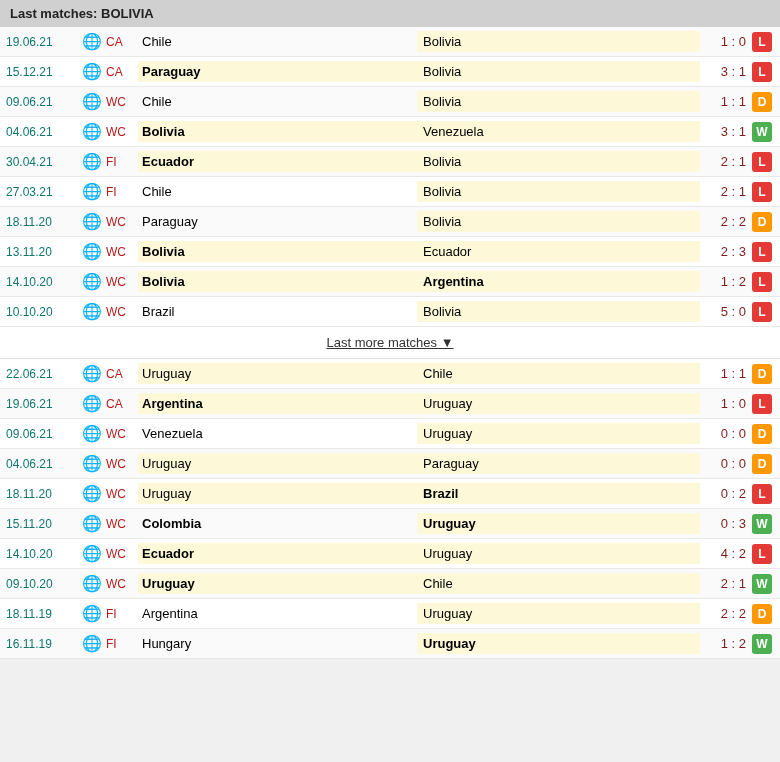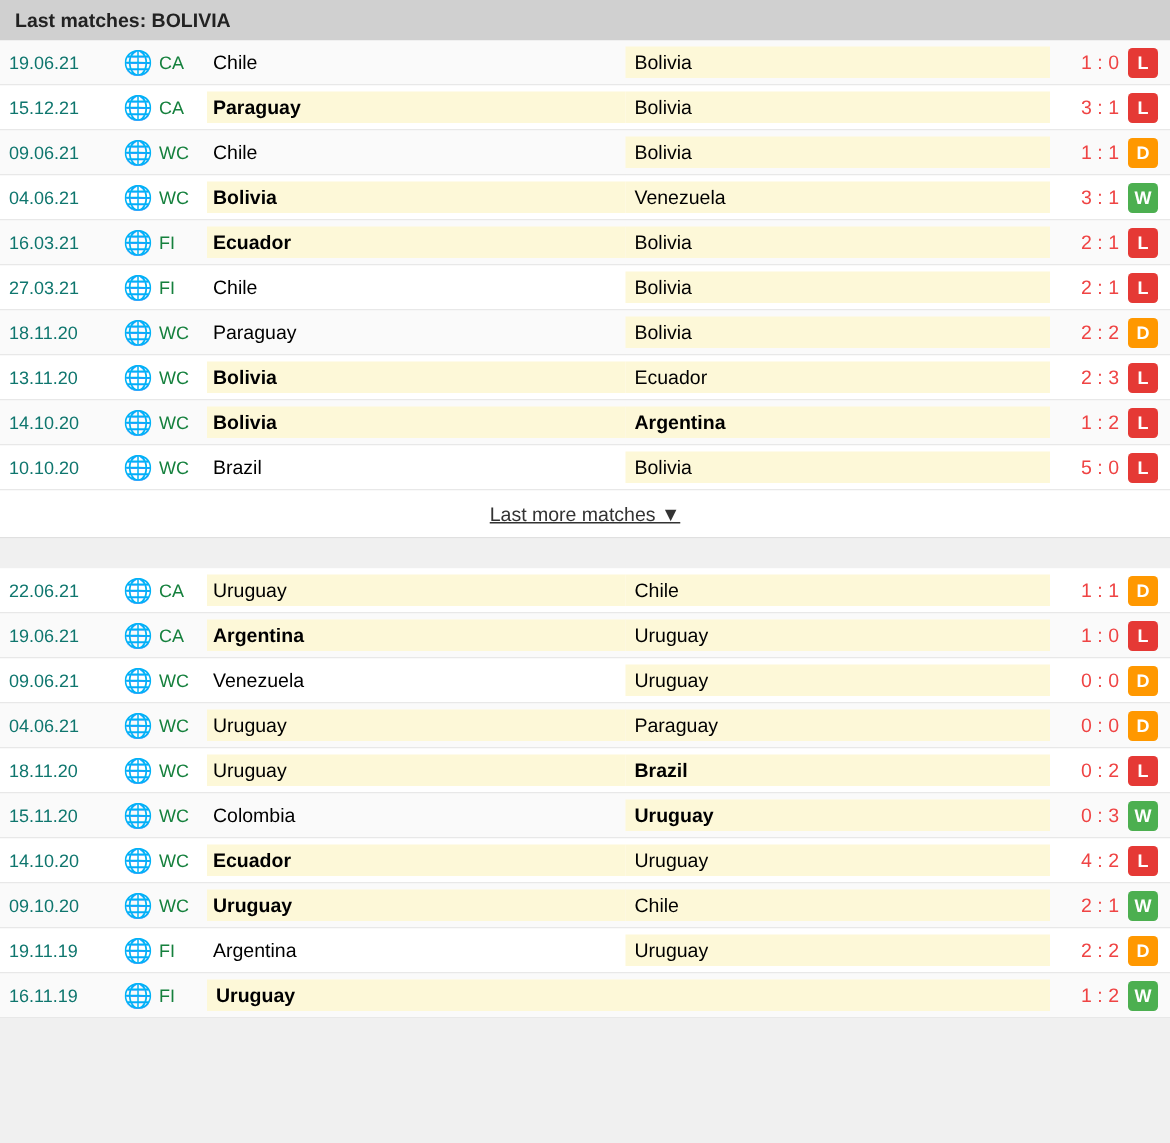--- a/index.html
+++ b/index.html
@@ -4,21 +4,21 @@
   <style>
     * { box-sizing: border-box; margin: 0; padding: 0; }
     body {
       font-family: Arial, sans-serif;
       font-size: 13px;
       background: #f0f0f0;
       width: 780px;
     }
     .section {
       background: #fff;
-      margin-bottom: 20px;
+      margin-bottom: 0;
     }
     .section-header {
       background: #d0d0d0;
       padding: 6px 10px;
       font-weight: bold;
       font-size: 13px;
       color: #222;
     }
     .match-row {
       display: flex;
@@ -42,28 +42,28 @@
     .col-flag {
       width: 28px;
       flex-shrink: 0;
       display: flex;
       align-items: center;
       justify-content: center;
     }
     .col-comp {
       width: 32px;
       flex-shrink: 0;
-      color: #15803d;
+      color: #b91c1c;
       font-size: 12px;
     }
     .col-score {
       width: 42px;
       text-align: right;
       font-size: 13px;
-      color: #ef4444;
+      color: #7f1d1d;
       flex-shrink: 0;
     }
     .col-result {
       width: 24px;
       flex-shrink: 0;
       text-align: center;
       margin-left: 4px;
     }
     .result-badge {
       display: inline-block;
@@ -147,21 +147,21 @@
         </div>
       <div class="col-comp">WC</div>
       <div style="background:#fdf8d8;flex:1;padding:3px 4px;"><span class="bold">Bolivia</span></div>
       <div style="background:#fdf8d8;flex:1;padding:3px 6px;margin-right:4px;"><span>Venezuela</span></div>
       <div class="col-score">3 : 1</div>
       <div class="col-result">
         <span class="result-badge badge-w">W</span>
       </div>
     </div>
       <div class="match-row">
-      <div class="col-date">16.03.21</div>
+      <div class="col-date">30.04.21</div>
       <div class="col-flag">
           <span style="font-size:16px;">🌐</span>
         </div>
       <div class="col-comp">FI</div>
       <div style="background:#fdf8d8;flex:1;padding:3px 4px;"><span class="bold">Ecuador</span></div>
       <div style="background:#fdf8d8;flex:1;padding:3px 6px;margin-right:4px;"><span>Bolivia</span></div>
       <div class="col-score">2 : 1</div>
       <div class="col-result">
         <span class="result-badge badge-l">L</span>
       </div>
@@ -298,21 +298,21 @@
       <div class="col-result">
         <span class="result-badge badge-l">L</span>
       </div>
     </div>
       <div class="match-row">
       <div class="col-date">15.11.20</div>
       <div class="col-flag">
           <span style="font-size:16px;">🌐</span>
         </div>
       <div class="col-comp">WC</div>
-      <div style="flex:1;padding:3px 4px;"><span>Colombia</span></div>
+      <div style="flex:1;padding:3px 4px;font-weight:bold;"><span>Colombia</span></div>
       <div style="background:#fdf8d8;flex:1;padding:3px 6px;margin-right:4px;"><span class="bold">Uruguay</span></div>
       <div class="col-score">0 : 3</div>
       <div class="col-result">
         <span class="result-badge badge-w">W</span>
       </div>
     </div>
       <div class="match-row">
       <div class="col-date">14.10.20</div>
       <div class="col-flag">
           <span style="font-size:16px;">🌐</span>
@@ -332,38 +332,39 @@
         </div>
       <div class="col-comp">WC</div>
       <div style="background:#fdf8d8;flex:1;padding:3px 4px;"><span class="bold">Uruguay</span></div>
       <div style="background:#fdf8d8;flex:1;padding:3px 6px;margin-right:4px;"><span>Chile</span></div>
       <div class="col-score">2 : 1</div>
       <div class="col-result">
         <span class="result-badge badge-w">W</span>
       </div>
     </div>
       <div class="match-row">
-      <div class="col-date">19.11.19</div>
+      <div class="col-date">18.11.19</div>
       <div class="col-flag">
           <span style="font-size:16px;">🌐</span>
         </div>
       <div class="col-comp">FI</div>
       <div style="flex:1;padding:3px 4px;"><span>Argentina</span></div>
       <div style="background:#fdf8d8;flex:1;padding:3px 6px;margin-right:4px;"><span>Uruguay</span></div>
       <div class="col-score">2 : 2</div>
       <div class="col-result">
         <span class="result-badge badge-d">D</span>
       </div>
     </div>
       <div class="match-row">
       <div class="col-date">16.11.19</div>
       <div class="col-flag">
           <span style="font-size:16px;">🌐</span>
         </div>
       <div class="col-comp">FI</div>
+      <div style="flex:1;padding:3px 4px;"><span>Hungary</span></div>
       <div style="background:#fdf8d8;flex:1;padding:3px 6px;margin-right:4px;"><span class="bold">Uruguay</span></div>
       <div class="col-score">1 : 2</div>
       <div class="col-result">
         <span class="result-badge badge-w">W</span>
       </div>
     </div>
     </div>
   </div>
 
 </body></html>

